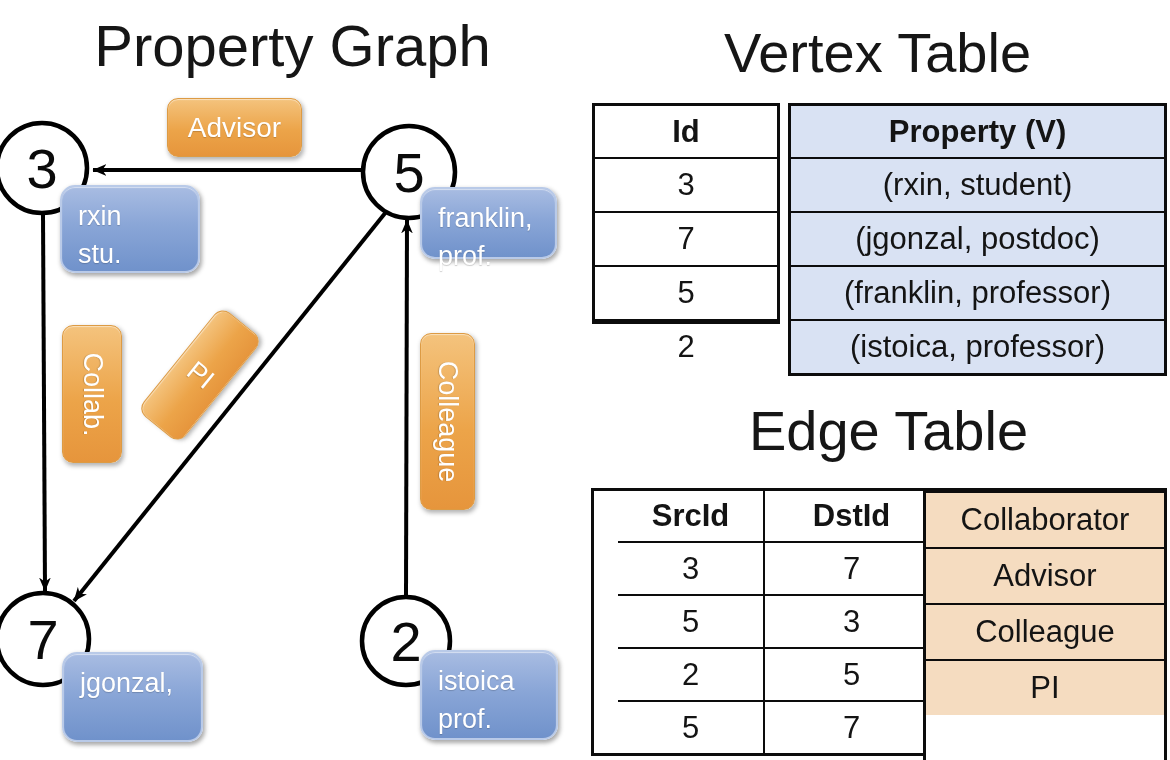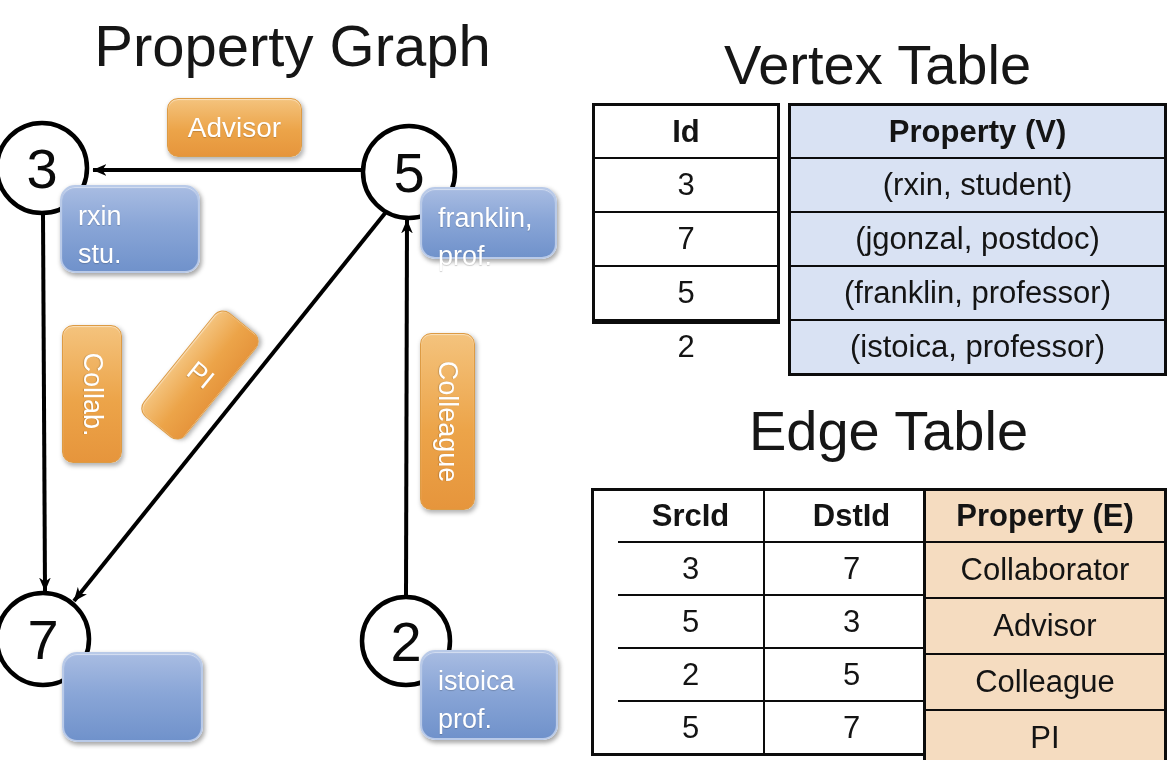--- a/index.html
+++ b/index.html
@@ -7,21 +7,21 @@
     position:relative;width:1170px;height:760px;background:#ffffff;
     overflow:hidden;font-family:"Liberation Sans","DejaVu Sans",sans-serif;
     -webkit-font-smoothing:antialiased;
   }
   
   .big-title{
     position:absolute;text-align:center;color:#161616;
     font-weight:300;letter-spacing:0px;white-space:nowrap;
   }
   .title-graph{left:0;top:12px;width:585px;font-size:58px;}
-  .title-vertex{left:585px;top:20px;width:585px;font-size:56px;margin-top:12px;}
+  .title-vertex{left:585px;top:20px;width:585px;font-size:56px;}
   .title-edge{left:596px;top:398px;width:585px;font-size:56px;}
 
   
   .graph-svg{position:absolute;left:0;top:0;width:585px;height:760px;}
   .graph-svg line{stroke:#000;stroke-width:4;}
   .graph-svg circle{fill:#fff;stroke:#000;stroke-width:4.5;}
 
   .node-num{
     position:absolute;width:90px;height:90px;display:flex;
     align-items:center;justify-content:center;
@@ -111,20 +111,21 @@
 
   <div class="vbox" style="left:60px;top:185px;width:140px;height:88px;">
     <div>rxin</div>
     <div>stu.</div>
   </div>
   <div class="vbox" style="left:420px;top:187px;width:137px;height:72px;">
     <div>franklin,</div>
     <div>prof.</div>
   </div>
   <div class="vbox" style="left:62px;top:652px;width:141px;height:90px;">
+    <div>jgonzal,</div>
   </div>
   <div class="vbox" style="left:420px;top:650px;width:138px;height:90px;">
     <div>istoica</div>
     <div>prof.</div>
   </div>
 
   <div class="elabel" style="left:167px;top:98px;width:135px;height:59px;font-size:28px;">
     <span>Advisor</span>
   </div>
   <div class="elabel" style="left:62px;top:325px;width:60px;height:138px;">
@@ -166,20 +167,19 @@
     </div>
     <div class="et-col dst">
       <div class="tcell head first">DstId</div>
       <div class="tcell data">7</div>
       <div class="tcell data">3</div>
       <div class="tcell data">5</div>
       <div class="tcell data">7</div>
     </div>
   </div>
   <div class="tgroup et-prop">
-    <div class="tcell head first fill-orange">Property (E)</div>
     <div class="tcell data fill-orange">Collaborator</div>
     <div class="tcell data fill-orange">Advisor</div>
     <div class="tcell data fill-orange">Colleague</div>
     <div class="tcell data fill-orange">PI</div>
   </div>
 
 </div>
 
 </body></html>

